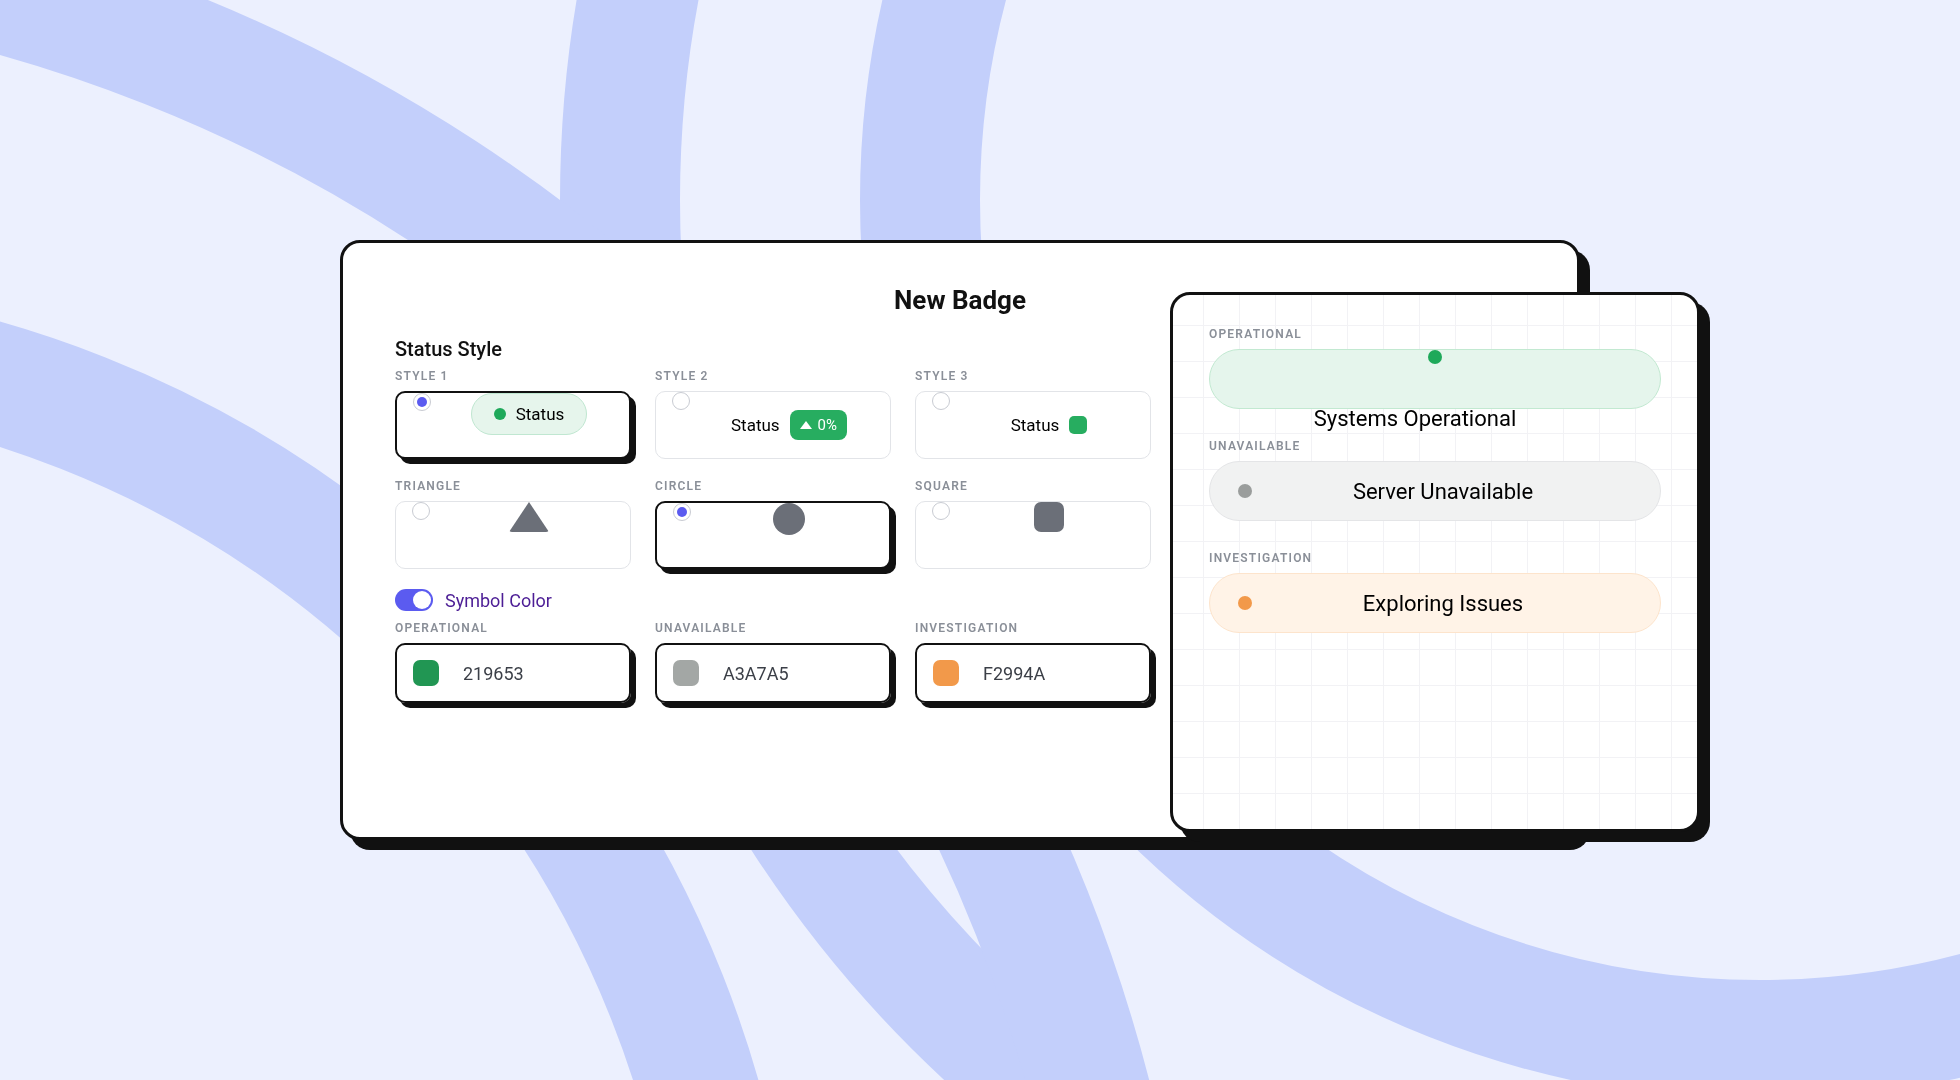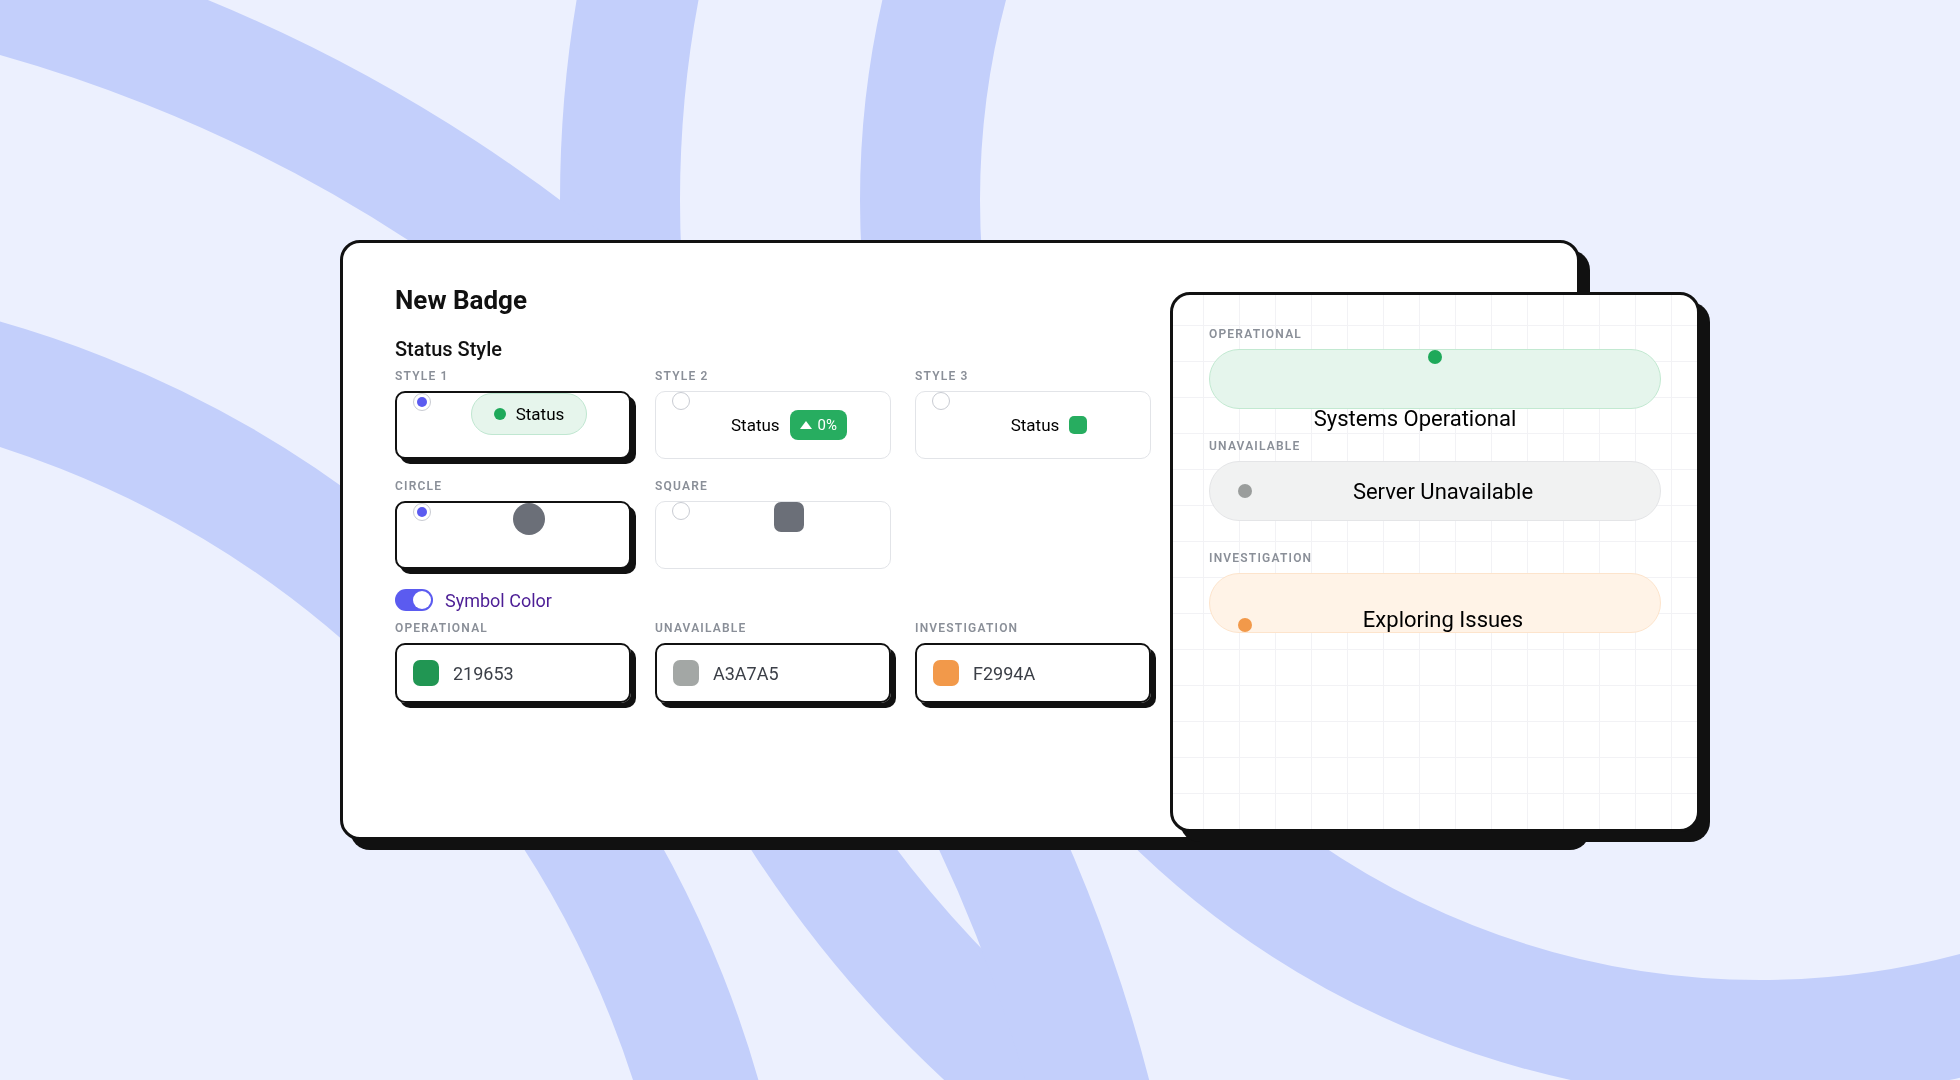--- a/index.html
+++ b/index.html
@@ -34,21 +34,21 @@
   .preview-card {
     right:-80px; top:52px; width:530px; height:540px;
     padding:32px 36px;
     background-image:
       linear-gradient(#f2f2f5 1px, transparent 1px),
       linear-gradient(90deg, #f2f2f5 1px, transparent 1px);
     background-size:36px 36px;
     background-position: -6px -6px;
   }
 
-  h1 { font-size:26px; font-weight:700; color:#111; margin-bottom:22px; }
+  h1 { font-size:26px; font-weight:700; color:#111; margin-bottom:22px;text-align:center; }
   h2 { font-size:20px; font-weight:500; color:#111; margin-bottom:8px; }
   .field-label {
     font-size:12px; font-weight:600; letter-spacing:1.2px;
     color:#8a8f98; text-transform:uppercase; margin-bottom:8px;
   }
   .row { display:flex; gap:24px; margin-bottom:20px; }
   .col { flex:0 0 236px; }
 
   .option {
     border:1.5px solid #e2e4e8; border-radius:10px;
@@ -96,38 +96,38 @@
   .toggle-row { display:flex; align-items:center; gap:12px; margin:8px 0 10px; }
   .toggle {
     width:38px; height:22px; background:#5b5bf0; border-radius:999px; position:relative;
   }
   .toggle::after{ content:""; position:absolute; right:2px; top:2px; width:18px; height:18px; background:#fff; border-radius:50%; }
   .toggle-label { font-size:18px; color:#4c1d95; }
 
   .swatch-box {
     border:2.5px solid #111; border-radius:10px;
     box-shadow:5px 5px 0 #111;
-    height:60px; display:flex; align-items:center; gap:14px; padding:0 16px;
+    height:60px; display:flex; align-items:center; gap:24px; padding:0 16px;
   }
   .swatch { width:26px; height:26px; border-radius:7px; }
   .hex { font-size:18px; color:#3b3f47; }
 
   
   .preview-group { margin-bottom:30px; }
   .status-pill {
     width:100%; height:60px; border-radius:999px;
     display:flex; align-items:center; padding:0 28px; gap:42px;
     font-size:22px;
     border:1.5px solid transparent;
   }
   .sp-dot { width:14px; height:14px; border-radius:50%; flex:none; }
   .sp-text { flex:1; text-align:center; margin-left:-40px; }
   .sp-op   { background:#e5f5ec; border-color:#c2e9d1;flex-direction:column; } .sp-op .sp-dot{ background:#1ea95a; }
   .sp-un   { background:#f1f2f2; border-color:#e4e5e7; } .sp-un .sp-dot{ background:#9a9d9c; }
-  .sp-inv  { background:#fff3e7; border-color:#fde4cc;align-items:flex-end; } .sp-inv .sp-dot{ background:#f2994a; }
+  .sp-inv  { background:#fff3e7; border-color:#fde4cc; } .sp-inv .sp-dot{ background:#f2994a; }
 </style>
 </head>
 <body>
 
 <div class="arc arc1"></div>
 <div class="arc arc2"></div>
 <div class="arc arc3"></div>
 <div class="arc arc4"></div>
 
 <div class="stage">
@@ -168,20 +168,29 @@
             <span class="style3-inner">
               <span>Status</span>
               <span class="sq-g"></span>
             </span>
           </div>
         </div>
       </div>
 
       <div class="row">
         <div class="col">
+          <div class="field-label">TRIANGLE</div>
+          <div class="option">
+            <span class="radio"></span>
+            <span class="sym-center">
+                <span class="sym-triangle"></span>
+              </span>
+          </div>
+        </div>
+        <div class="col">
           <div class="field-label">CIRCLE</div>
           <div class="option selected">
             <span class="radio on"></span>
             <span class="sym-center">
                 <span class="sym-circle"></span>
               </span>
           </div>
         </div>
         <div class="col">
           <div class="field-label">SQUARE</div>

